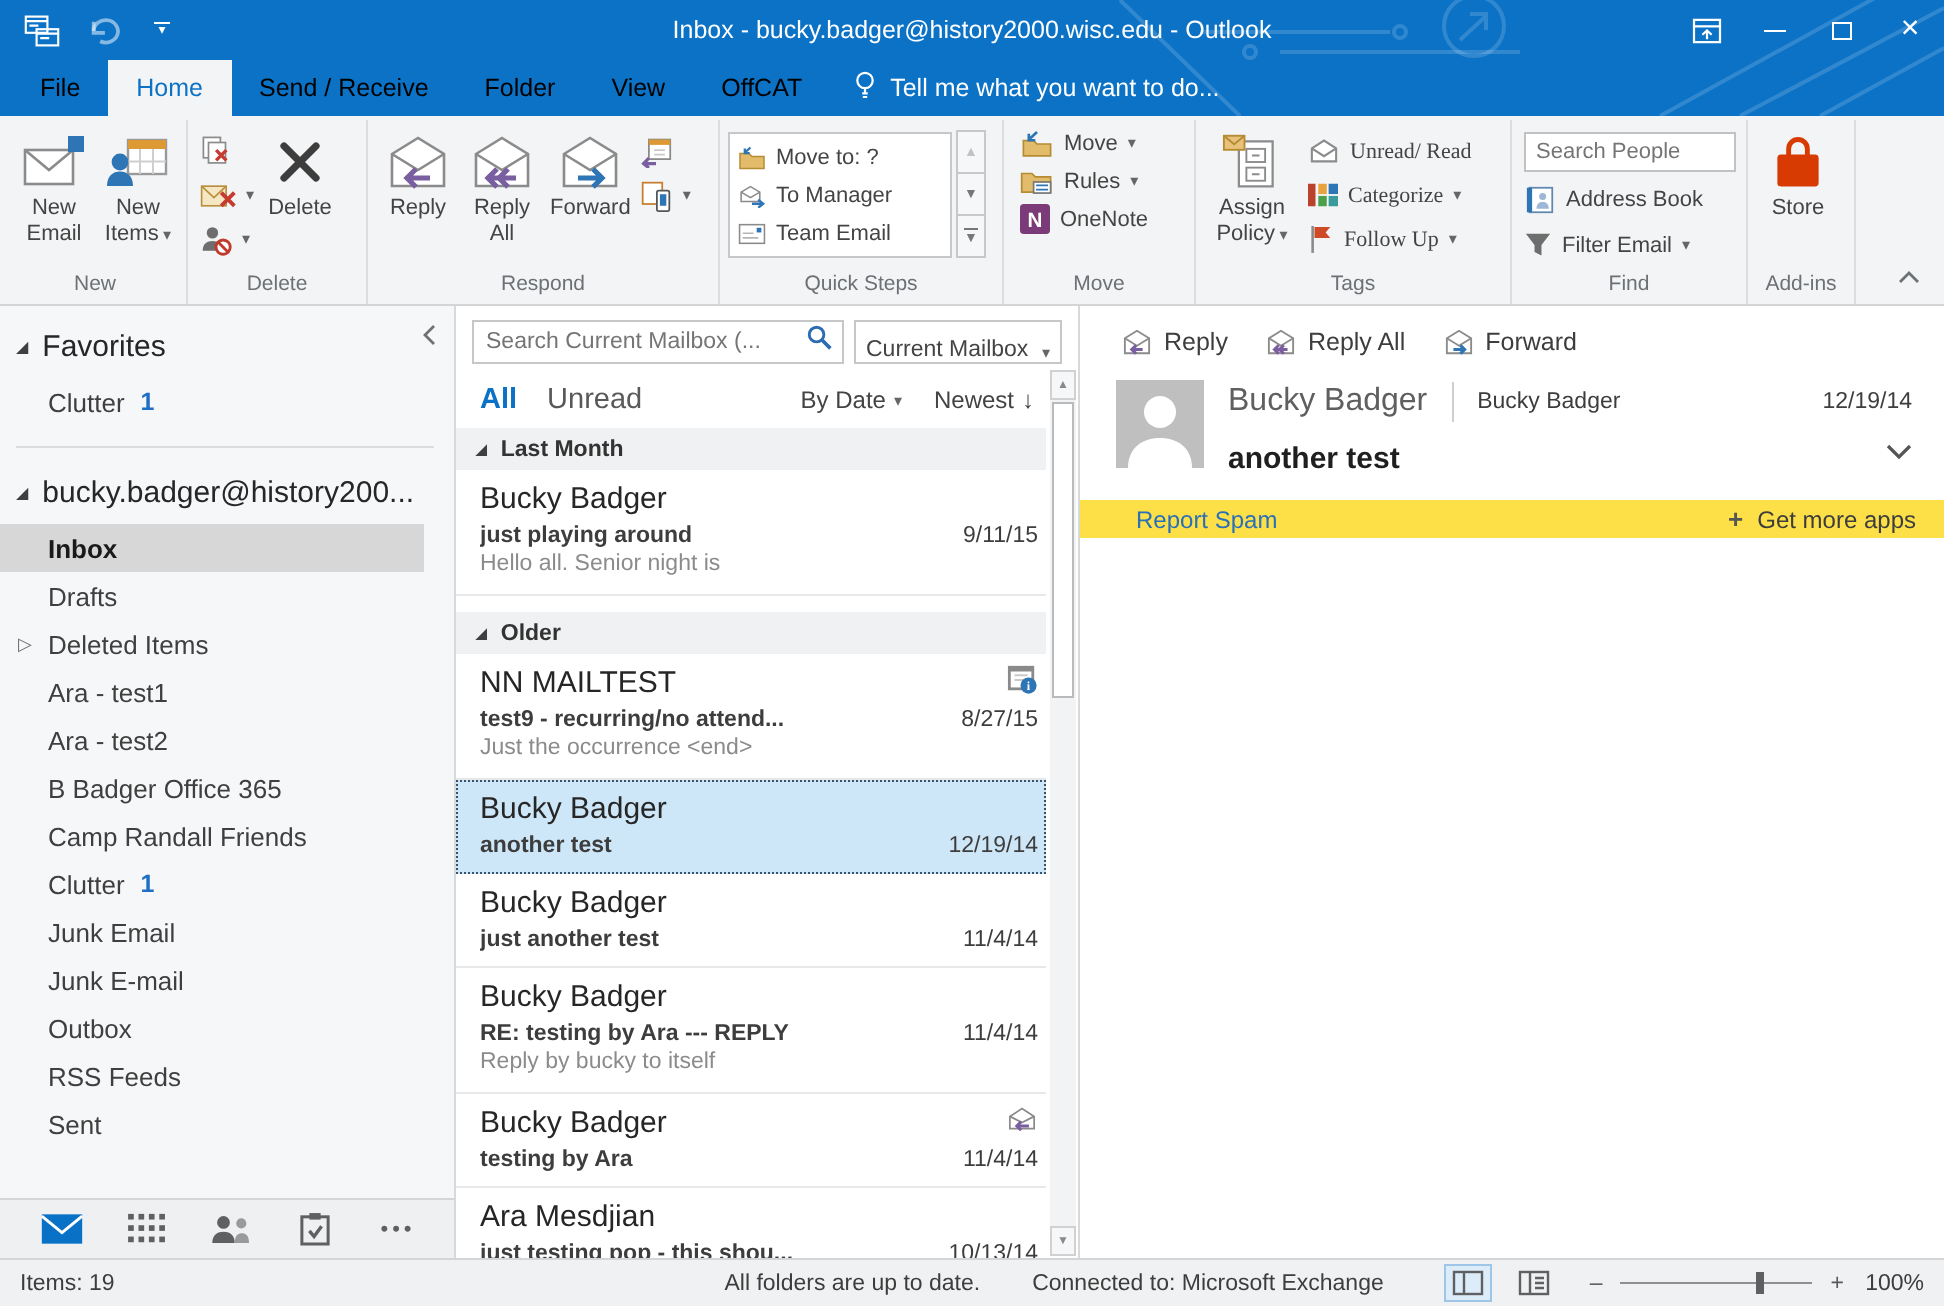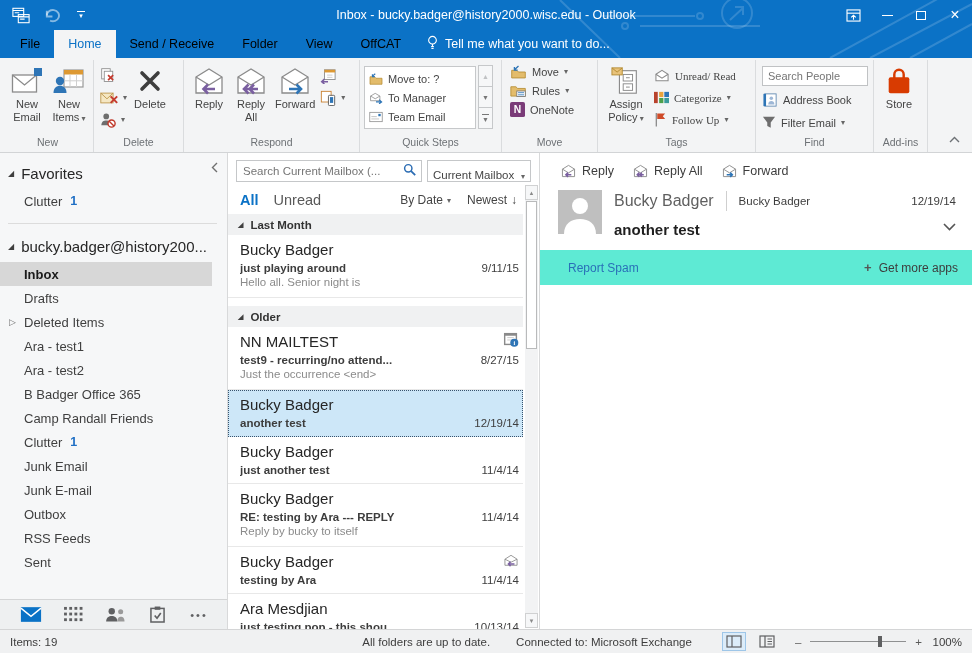--- a/index.html
+++ b/index.html
@@ -102,21 +102,21 @@
   .avatar { width:44px; height:44px; flex:0 0 auto; }
   .rp-hmain { flex:1; padding-left:12px; min-width:0; }
   .rp-l1 { display:flex; align-items:center; height:22px; }
   .rp-from { font-size:16px; color:#5f5f5f; white-space:nowrap; }
   .vsep { width:1px; height:20px; background:#cfcfcf; margin:0 12px; flex:0 0 auto; }
   .rp-to { font-size:11.5px; color:#3d3d3d; flex:1; }
   .rp-date { font-size:11.5px; color:#3d3d3d; }
   .rp-l2 { display:flex; align-items:flex-end; height:26px; }
   .rp-subj { flex:1; font-size:15px; font-weight:bold; color:#1f1f1f; }
   .rp-chev { padding-bottom:3px; }
-  .rp-apps { height:35px; background:#5eead4; margin-top:12px; display:flex; align-items:center; padding:0 14px 0 28px; font-size:12px; flex:0 0 auto; }
+  .rp-apps { height:19px; background:#fde047; margin-top:12px; display:flex; align-items:center; padding:0 14px 0 28px; font-size:12px; flex:0 0 auto; }
   .report-spam { color:#2a70b8; }
   .get-apps { margin-left:auto; display:flex; align-items:center; gap:7px; color:#3d3d3d; }
   .plus { color:#555; font-weight:bold; font-size:13px; }
   .rp-body { flex:1; }
 
   
   .statusbar { height:24px; background:#f0f1f2; border-top:1px solid #d4d5d6; display:flex; align-items:center; font-size:11.5px; color:#3d3d3d; padding:0 10px; flex:0 0 auto; }
   .sb-sync { margin-left:auto;text-align:center; }
   .sb-conn { margin-left:26px; }
   .sb-views { display:flex; gap:9px; margin-left:30px; align-items:center; }

